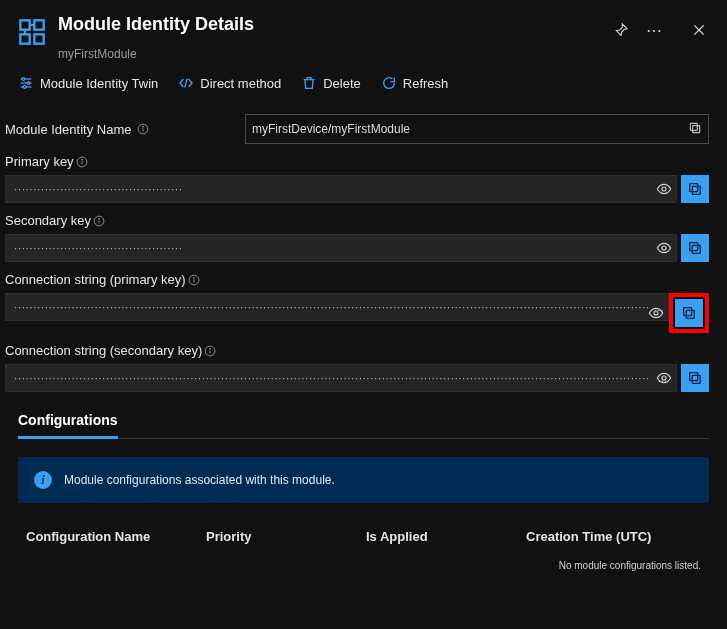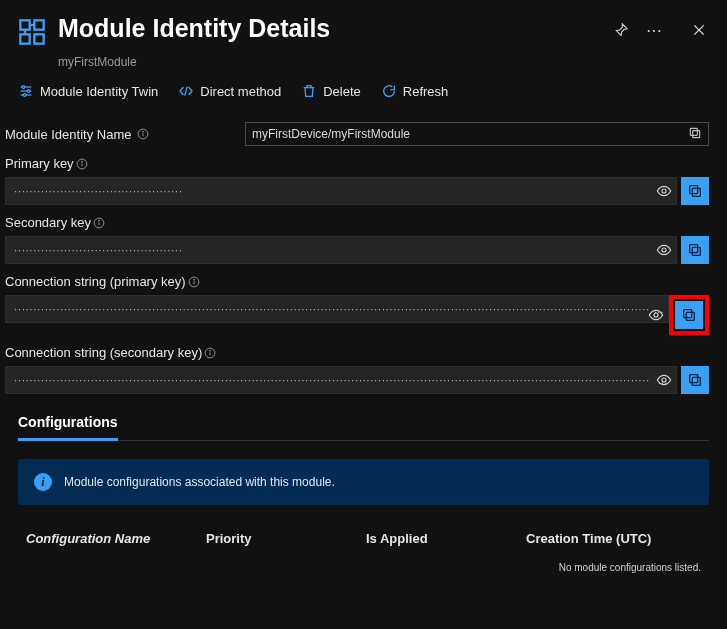--- a/index.html
+++ b/index.html
@@ -12,37 +12,37 @@
       height: 629px;
       overflow: hidden;
     }
     .header {
       display: flex;
       align-items: flex-start;
       padding: 14px 18px 6px 18px;
     }
     .header-icon { width: 28px; height: 28px; margin-right: 12px; margin-top:4px; flex-shrink:0; }
     .header-titles { flex: 1; }
-    .page-title { font-size: 25px; font-weight: 600; color: #fff; }
+    .page-title { font-size: 18px; font-weight: 600; color: #fff; }
     .page-subtitle { font-size: 12px; color: #9a9a9a; margin-top: 12px; }
     .header-actions { display: flex; align-items: center; gap: 14px; color: #cfcfcf; margin-top:6px;}
     .hdr-btn { cursor: pointer; display:flex; align-items:center; justify-content:center; width:20px; height:20px; }
     .toolbar {
       display: flex; gap: 20px; 
       padding: 8px 18px 14px 18px;
       border-bottom: 1px solid #111;
     }
     .tool-item { display: flex; align-items: center; gap: 6px; color: #e5e5e5; font-size: 13px; cursor: pointer; }
     .tool-icon { width:16px; height:16px; display:flex; align-items:center; justify-content:center; color:#3aa0f3;}
     .form-area { padding: 8px 18px 0 5px; }
     .field-row { display: flex; align-items: center; margin-bottom: 10px; }
     .field-label { width: 240px; display: flex; align-items: center; gap:6px; color:#e5e5e5; font-size:13px;}
     .info-icon { width:12px; height:12px; display:inline-flex; align-items:center; justify-content:center; }
     .readonly-input {
-      flex: 1; display: flex; align-items: center; height: 24px;
+      flex: 1; display: flex; align-items: center; height: 30px;
       border: 1px solid #4a4a4a; background: #111; padding: 0 6px;
       color: #d8d8d8; font-size: 12px; position:relative;
     }
     .readonly-input .copy-end { margin-left:auto; cursor:pointer; color:#bbb; }
     .group { margin-top: 10px; }
     .group-label { display:flex; align-items:center; gap:2px; color:#e5e5e5; font-size:13px; margin-bottom:6px; }
     .secret-row { display:flex; align-items:stretch; gap:0; }
     .secret-input {
       flex:1; height:28px; background:#252525; border:1px solid #2e2e2e;
       color:#bfbfbf; font-size:10px; letter-spacing:0.5px; padding:0 8px;
@@ -61,21 +61,21 @@
     .highlight-box { border:4px solid #ff0000; padding:2px; margin-left:2px; }
     .section { padding: 20px 18px 0 18px; }
     .section-title { font-size:14px; font-weight:600; color:#fff; padding-bottom:8px; display:inline-block; border-bottom:3px solid #3aa0f3; }
     .section-divider { border-bottom:1px solid #333; margin-top:-1px; margin-bottom:18px;}
     .info-banner {
       background:#012b52; border-radius:2px; padding:14px 16px;
       display:flex; align-items:center; gap:12px; color:#dce8f5; font-size:12px;
     }
     .info-banner-icon { width:18px; height:18px; background:#3aa0f3; border-radius:50%; display:flex; align-items:center; justify-content:center; color:#012b52; font-weight:bold; font-style:italic; font-family:Georgia,serif; flex-shrink:0;}
     .table-head { display:flex; padding:26px 8px 10px 8px; color:#e5e5e5; font-weight:600; font-size:13px;}
-    .col-name{width:180px;font-style:italic;} .col-pri{width:160px;} .col-app{width:160px;} .col-time{flex:1;}
+    .col-name{width:180px;} .col-pri{width:160px;} .col-app{width:160px;} .col-time{flex:1;}
     .empty-row { padding: 6px 8px; color:#d0d0d0; font-size:10px;text-align:right; }
   </style>
 </head>
 <body>
 
 <div class="header">
   <div class="header-icon">
     <svg viewBox="0 0 24 24" fill="none" stroke="#3aa0f3" stroke-width="2">
       <rect x="2" y="2" width="8" height="8"></rect>
         <rect x="14" y="2" width="8" height="8"></rect>

